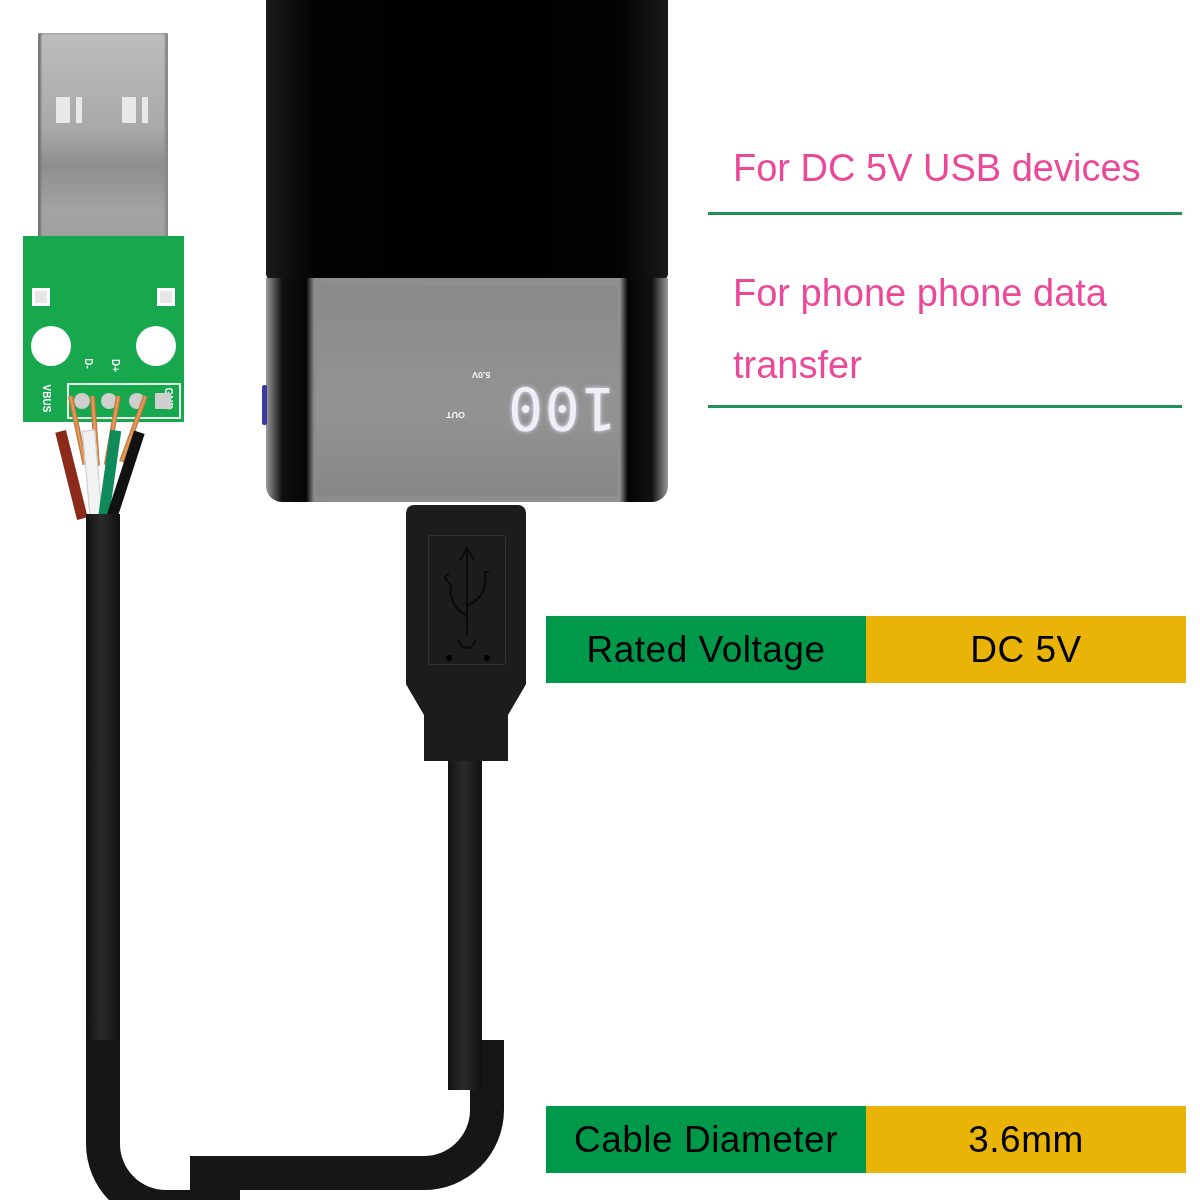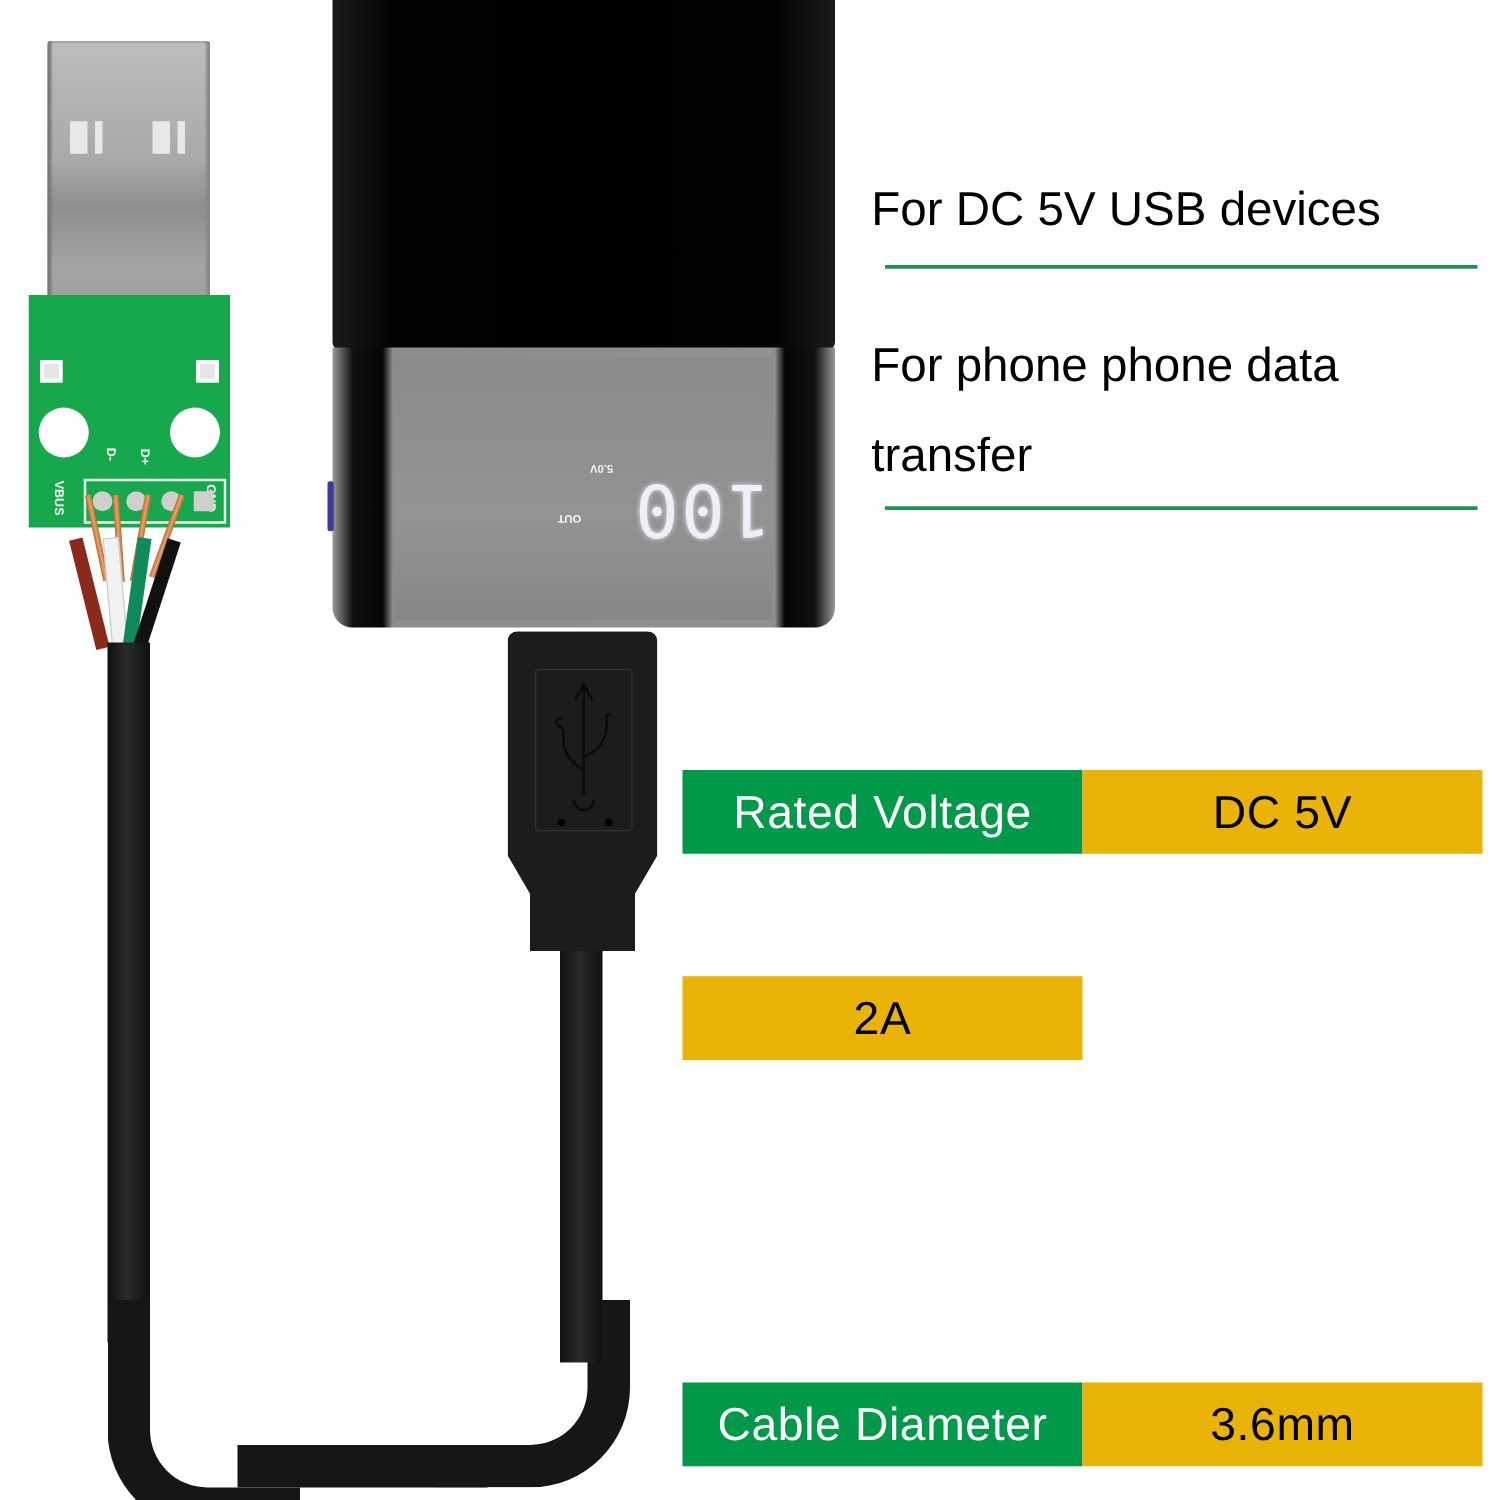--- a/index.html
+++ b/index.html
@@ -37,26 +37,26 @@
 
   
   .bank-top { left: 266px; top: 0; width: 402px; height: 280px; background: linear-gradient(90deg,#1a1a1a 0%,#030303 12%,#000 50%,#030303 88%,#1a1a1a 100%); border-bottom-left-radius: 6px; border-bottom-right-radius: 6px; }
   .bank-bottom { left: 266px; top: 278px; width: 402px; height: 224px; background: linear-gradient(90deg,#9a9a9a 0%,#101010 4%,#050505 10%,#8d8d8d 12%,#909090 88%,#050505 90%,#101010 96%,#9a9a9a 100%); border-radius: 0 0 16px 16px; }
   .bank-screen { position: absolute; left: 50px; top: 8px; width: 302px; height: 210px; background: linear-gradient(180deg,#8a8a8a,#939393 60%,#878787); }
   .lcd { position: absolute; left: 190px; top: 88px; color: #f1eef6; font-family: "DejaVu Sans Mono", monospace; font-size: 58px; letter-spacing: 2px; transform: rotate(180deg); text-shadow: 0 0 4px #e9e0ff; }
   .lcd-label { position: absolute; color: #f5f5f5; font-size: 9px; font-weight: bold; transform: rotate(180deg); }
   .side-btn { left: 262px; top: 385px; width: 5px; height: 40px; background: #3a3aa0; border-radius: 2px; }
 
   
-  .feature { position: absolute; left: 697px; font-size: 38px; color: #000000; line-height: 72px; }
+  .feature { position: absolute; left: 733px; font-size: 38px; color: #ec4899; line-height: 72px; }
   .divider { position: absolute; left: 708px; width: 474px; height: 3px; background: #1f9150; }
 
   
   .spec-row { position: absolute; left: 546px; width: 640px; height: 67px; display: flex; }
-  .spec-label { width: 320px; background: #00994a; color: #ffffff; font-size: 37px; display: flex; align-items: center; justify-content: center; letter-spacing: 0.5px; }
+  .spec-label { width: 320px; background: #00994a; color: #000000; font-size: 37px; display: flex; align-items: center; justify-content: center; letter-spacing: 0.5px; }
   .spec-value { width: 320px; background: #eab308; color: #000; font-size: 37px; display: flex; align-items: center; justify-content: center; letter-spacing: 0.5px; }
 </style>
 </head>
 <body>
 
 <div class="abs usb-shell">
   <div class="usb-slot" style="left:18px"></div>
   <div class="usb-slot" style="left:38px;width:6px"></div>
   <div class="usb-slot" style="left:84px"></div>
   <div class="usb-slot" style="left:104px;width:6px"></div>
@@ -125,20 +125,19 @@
 <div class="divider" style="top:212px"></div>
 <div class="feature" style="top:257px">For phone phone data</div>
 <div class="feature" style="top:329px">transfer</div>
 <div class="divider" style="top:405px"></div>
 
 <div class="spec-row" style="top:616px">
   <div class="spec-label">Rated Voltage</div>
   <div class="spec-value">DC 5V</div>
 </div>
 <div class="spec-row" style="top:781px">
-  <div class="spec-value">2A</div>
 </div>
 <div class="spec-row" style="top:943px">
 </div>
 <div class="spec-row" style="top:1106px">
   <div class="spec-label">Cable Diameter</div>
   <div class="spec-value">3.6mm</div>
 </div>
 
 </body></html>

